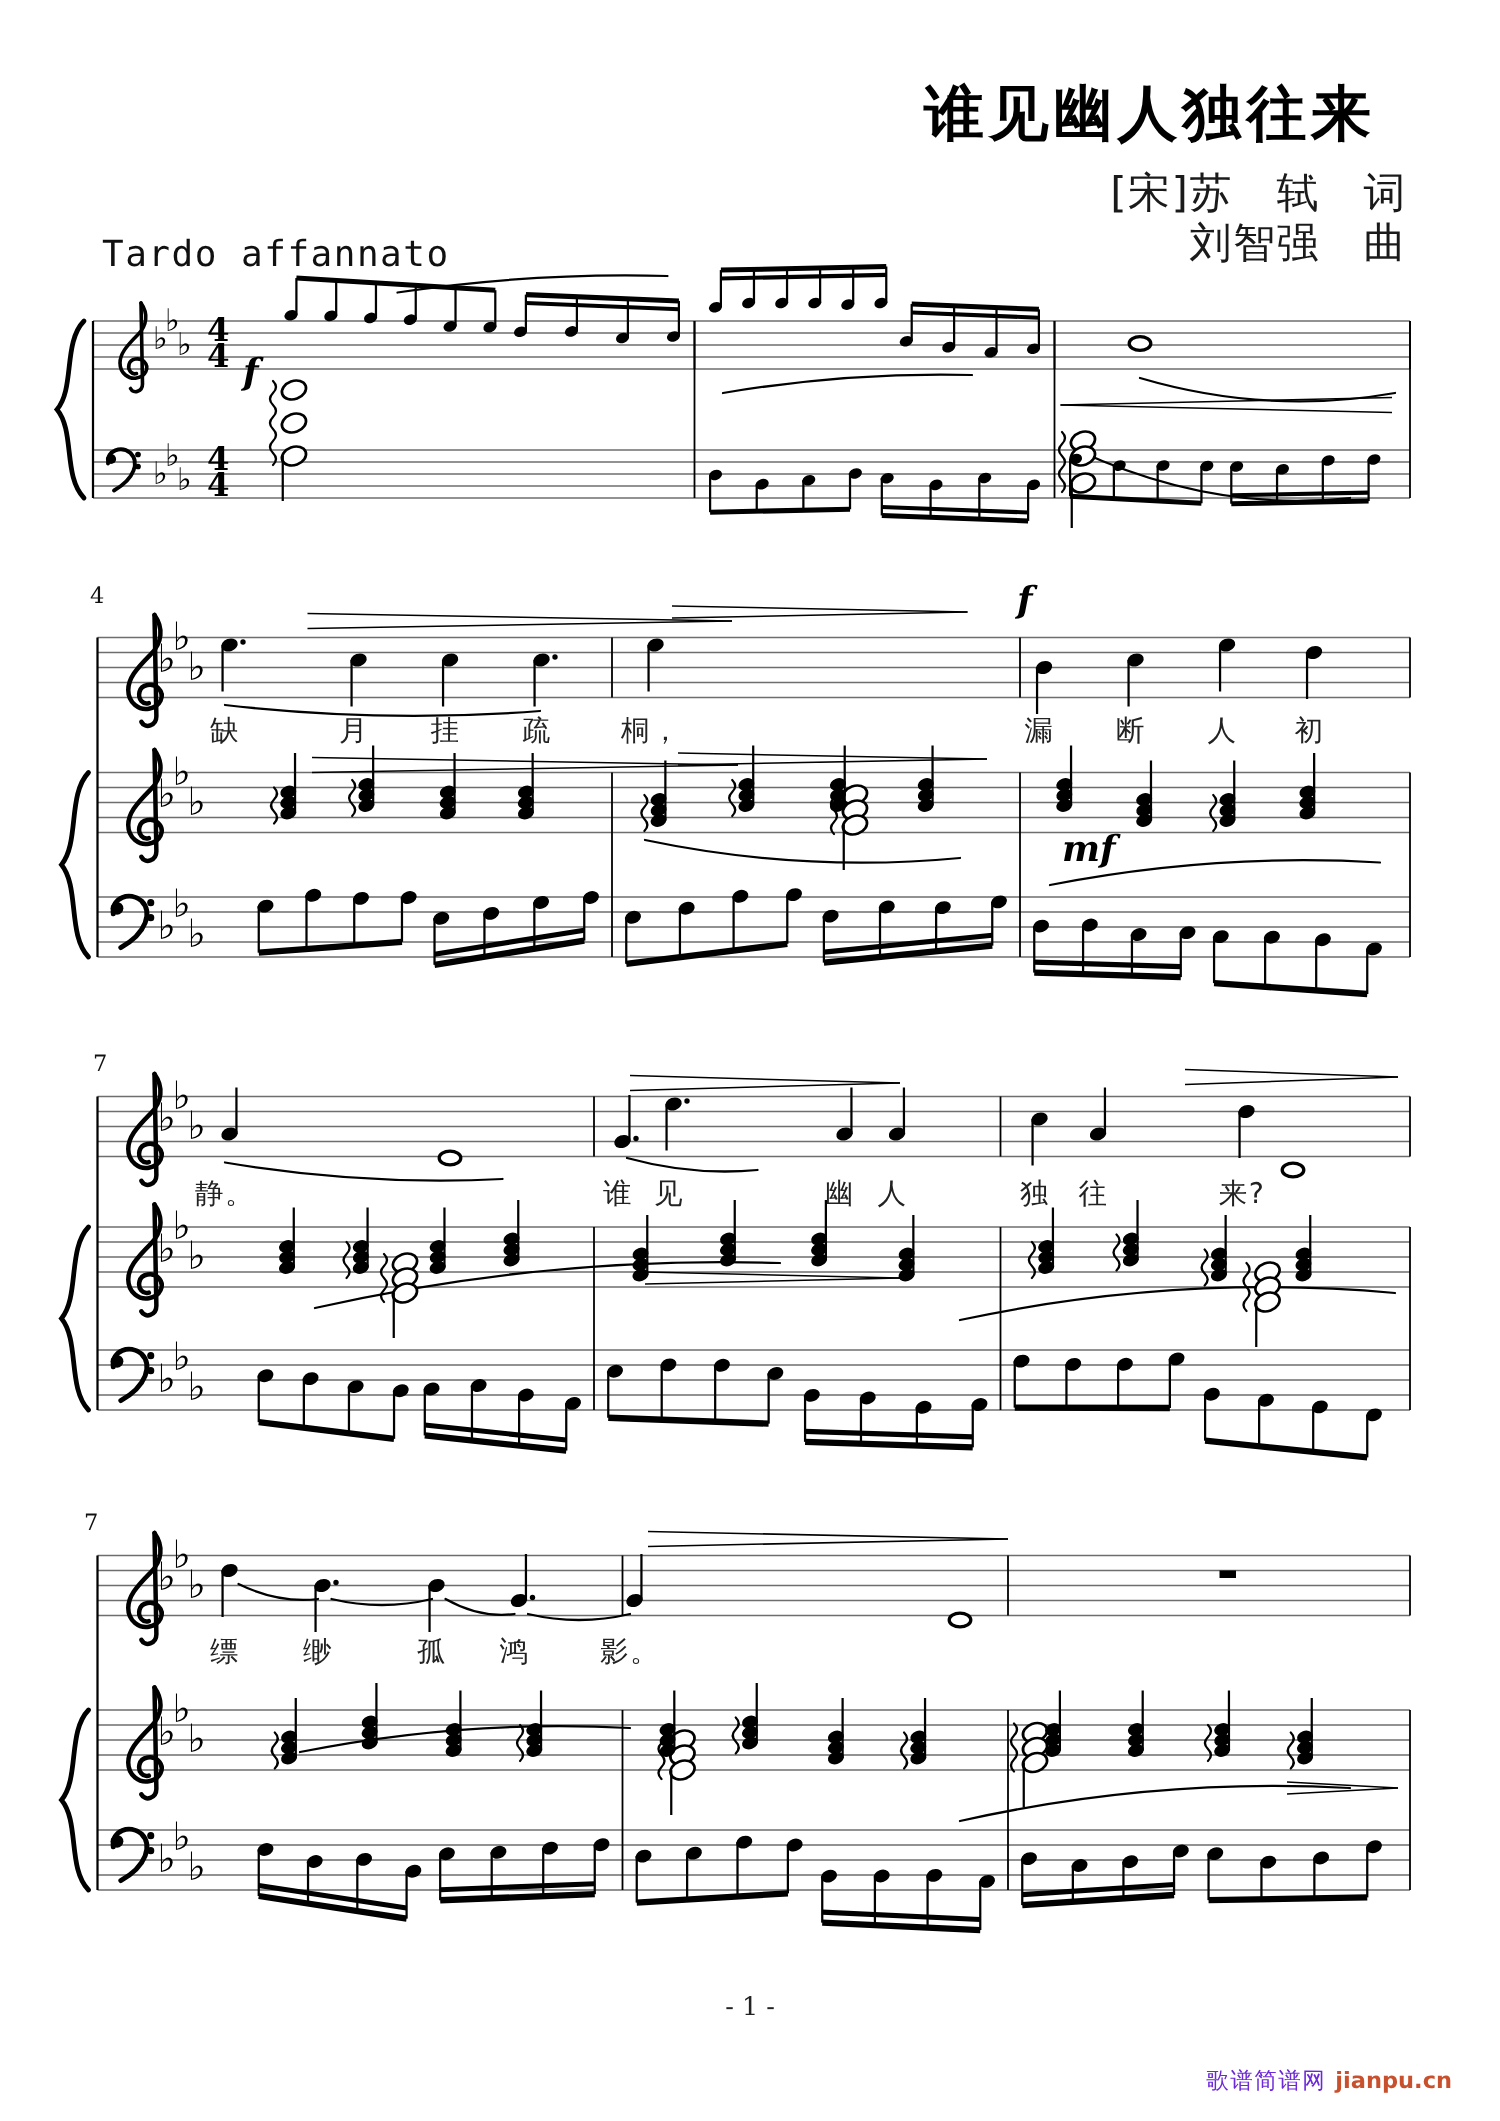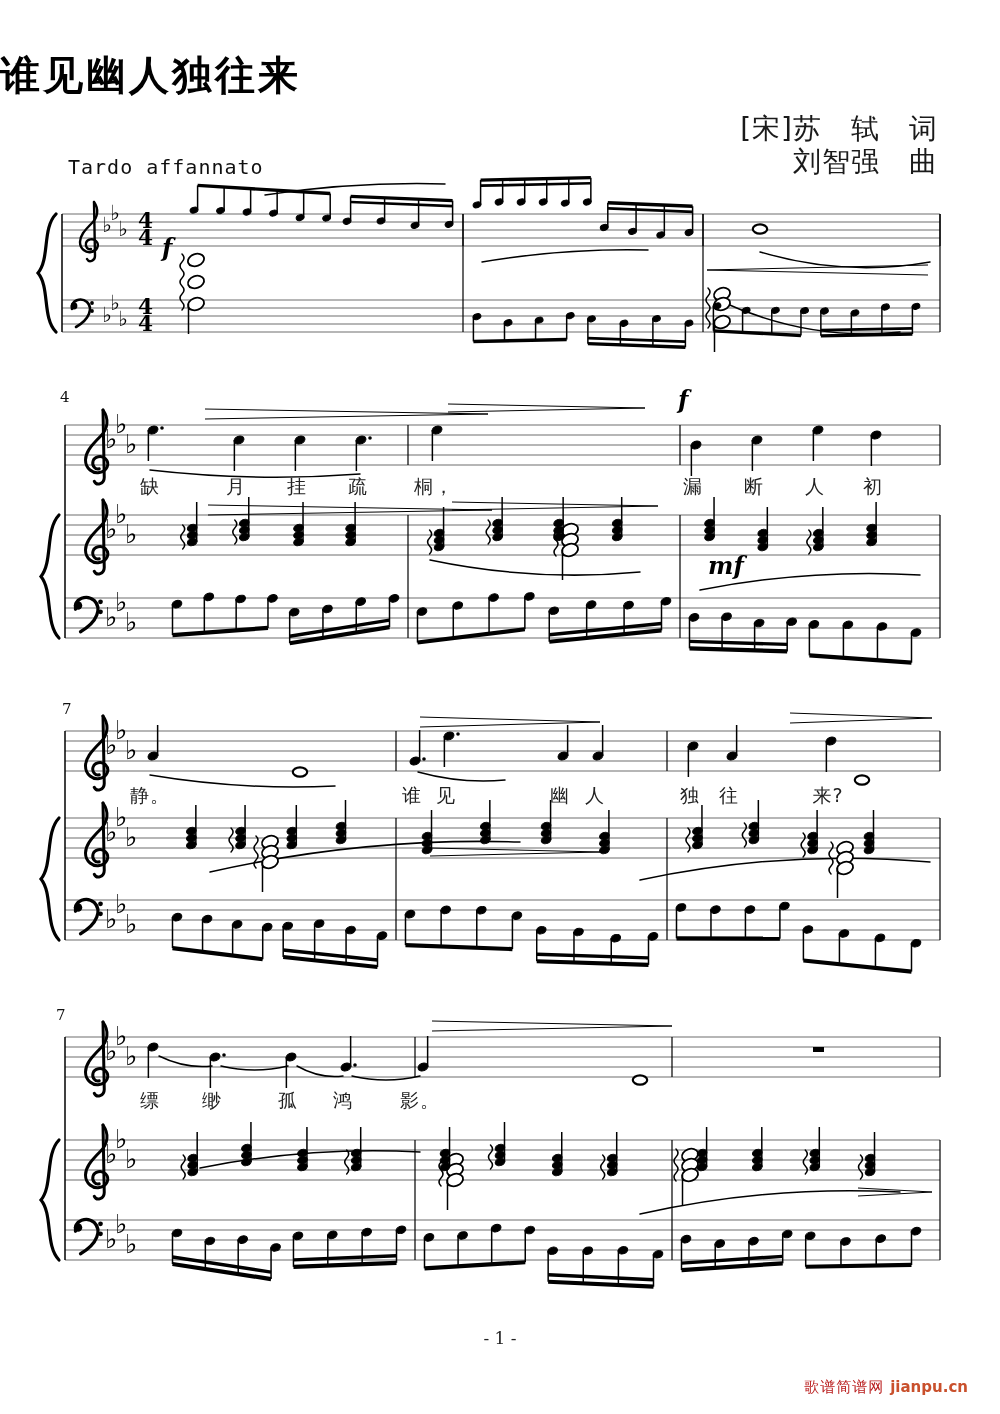--- a/index.html
+++ b/index.html
@@ -2,31 +2,31 @@
 <html><head>
 <meta charset="utf-8">
 <style>
   html,body{margin:0;padding:0;}
   body{
     width:1000px;height:1414px;position:relative;background:#ffffff;
     font-family:"DejaVu Sans","Liberation Sans",sans-serif;color:#111;
     overflow:hidden;
   }
   .title{
-    position:absolute;top:48px;left:0;width:896px;text-align:left;
-    font-size:40px;font-weight:bold;letter-spacing:3px;color:#000;
+    position:absolute;top:48px;left:0;width:896px;text-align:right;
+    font-size:40px;font-weight:bold;letter-spacing:3px;color:#000;padding-left:21px;
   }
   .credits{
     position:absolute;top:112px;right:62px;text-align:right;
     font-size:28px;line-height:33px;color:#1a1a1a;letter-spacing:1px;
   }
   .tempo{
     position:absolute;top:155px;left:68px;
     font-family:"DejaVu Sans Mono","Liberation Mono",monospace;
-    font-size:20px;letter-spacing:1px;color:#101010;text-align:right;
+    font-size:24px;letter-spacing:1px;color:#101010;text-align:right;
   }
   #score-svg{position:absolute;top:0;left:0;}
   #text-layer{position:absolute;top:0;left:0;width:1000px;height:1414px;pointer-events:none;}
   .lyric{
     position:absolute;transform:translateX(-50%);white-space:nowrap;
     font-size:19px;color:#222;letter-spacing:1px;
   }
   .mnum{
     position:absolute;font-family:"DejaVu Serif","Liberation Serif",serif;
     font-size:15px;color:#111;
@@ -805,14 +805,14 @@
     <span class="lyric" style="left: 150px; top: 1088px;">缥</span>
     <span class="lyric" style="left: 212px; top: 1088px;">缈</span>
     <span class="lyric" style="left: 288px; top: 1088px;">孤</span>
     <span class="lyric" style="left: 343px; top: 1088px;">鸿</span>
     <span class="lyric" style="left: 420px; top: 1088px;">影。</span>
   </div>
 
 <div class="page-num">- 1 -</div>
 
 <div class="watermark">
-  <span class="site" style="color: #b91c1c;">歌谱简谱网</span><span class="url" style="color: rgb(201, 80, 44); text-align: right;">jianpu.cn</span>
+  <span class="site" style="color: #6d28d9;">歌谱简谱网</span><span class="url" style="color: rgb(201, 80, 44); text-align: right;">jianpu.cn</span>
 </div>
 
 </body></html>

